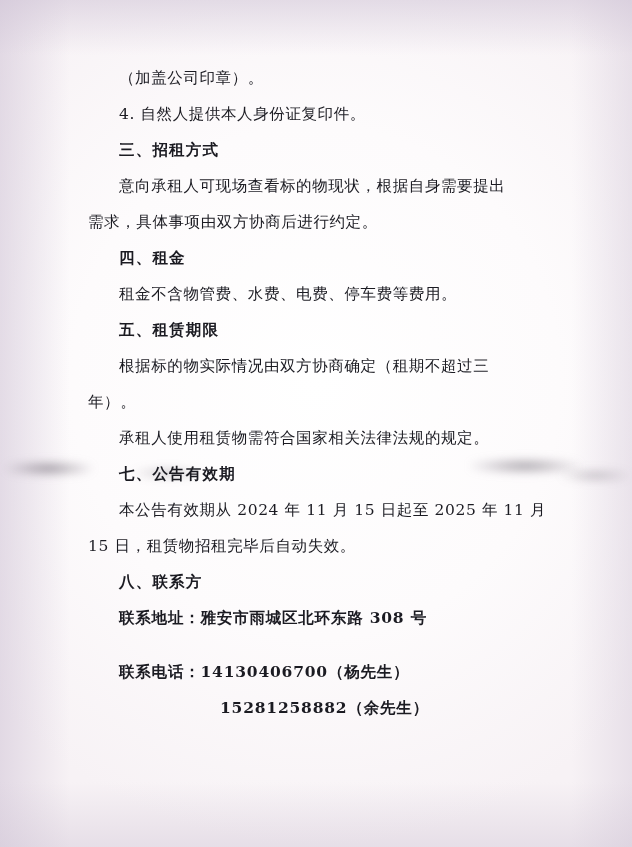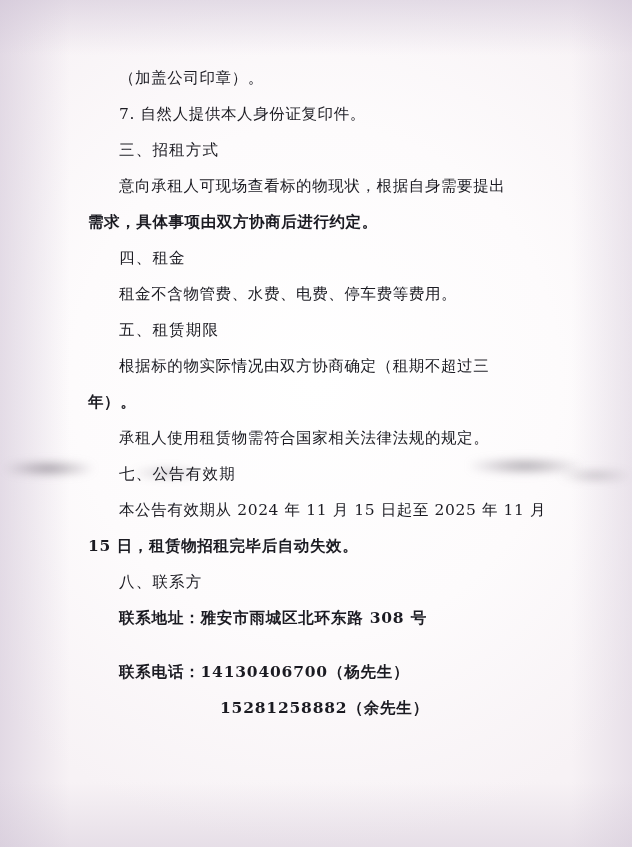--- a/index.html
+++ b/index.html
@@ -82,27 +82,26 @@
     color: #1b1b22;
     font-size: 15.5px;
     line-height: 36px;
     letter-spacing: 0.6px;
     white-space: pre-wrap;
   }
   .indent {
     text-indent: 31px;
   }
   .heading {
-    font-weight: normal;
+    font-weight: bold;
     text-indent: 31px;
     letter-spacing: 1.2px;
   }
   .hang {
     text-indent: 0;
-    font-weight: bold;
   }
   .contact-line {
     text-indent: 31px;
     font-weight: bold;
     letter-spacing: 0.8px;
   }
   .phone-second {
     text-indent: 132px;
     font-weight: bold;
     letter-spacing: 0.8px;
@@ -119,21 +118,21 @@
   <div class="tint tint-top"></div>
   <div class="tint tint-bottom"></div>
 
   <div class="smudge smudge-l"></div>
   <div class="smudge smudge-m"></div>
   <div class="smudge smudge-r"></div>
   <div class="smudge smudge-r2"></div>
 
   <div id="content">
       <div class="line indent">（加盖公司印章）。</div>
-      <div class="line indent">7. 自然人提供本人身份证复印件。</div>
+      <div class="line indent">4. 自然人提供本人身份证复印件。</div>
       <div class="line heading">三、招租方式</div>
       <div class="line indent">意向承租人可现场查看标的物现状，根据自身需要提出</div>
       <div class="line hang">需求，具体事项由双方协商后进行约定。</div>
       <div class="line heading">四、租金</div>
       <div class="line indent">租金不含物管费、水费、电费、停车费等费用。</div>
       <div class="line heading">五、租赁期限</div>
       <div class="line indent">根据标的物实际情况由双方协商确定（租期不超过三</div>
       <div class="line hang">年）。</div>
       <div class="line indent">承租人使用租赁物需符合国家相关法律法规的规定。</div>
       <div class="line heading">七、公告有效期</div>

